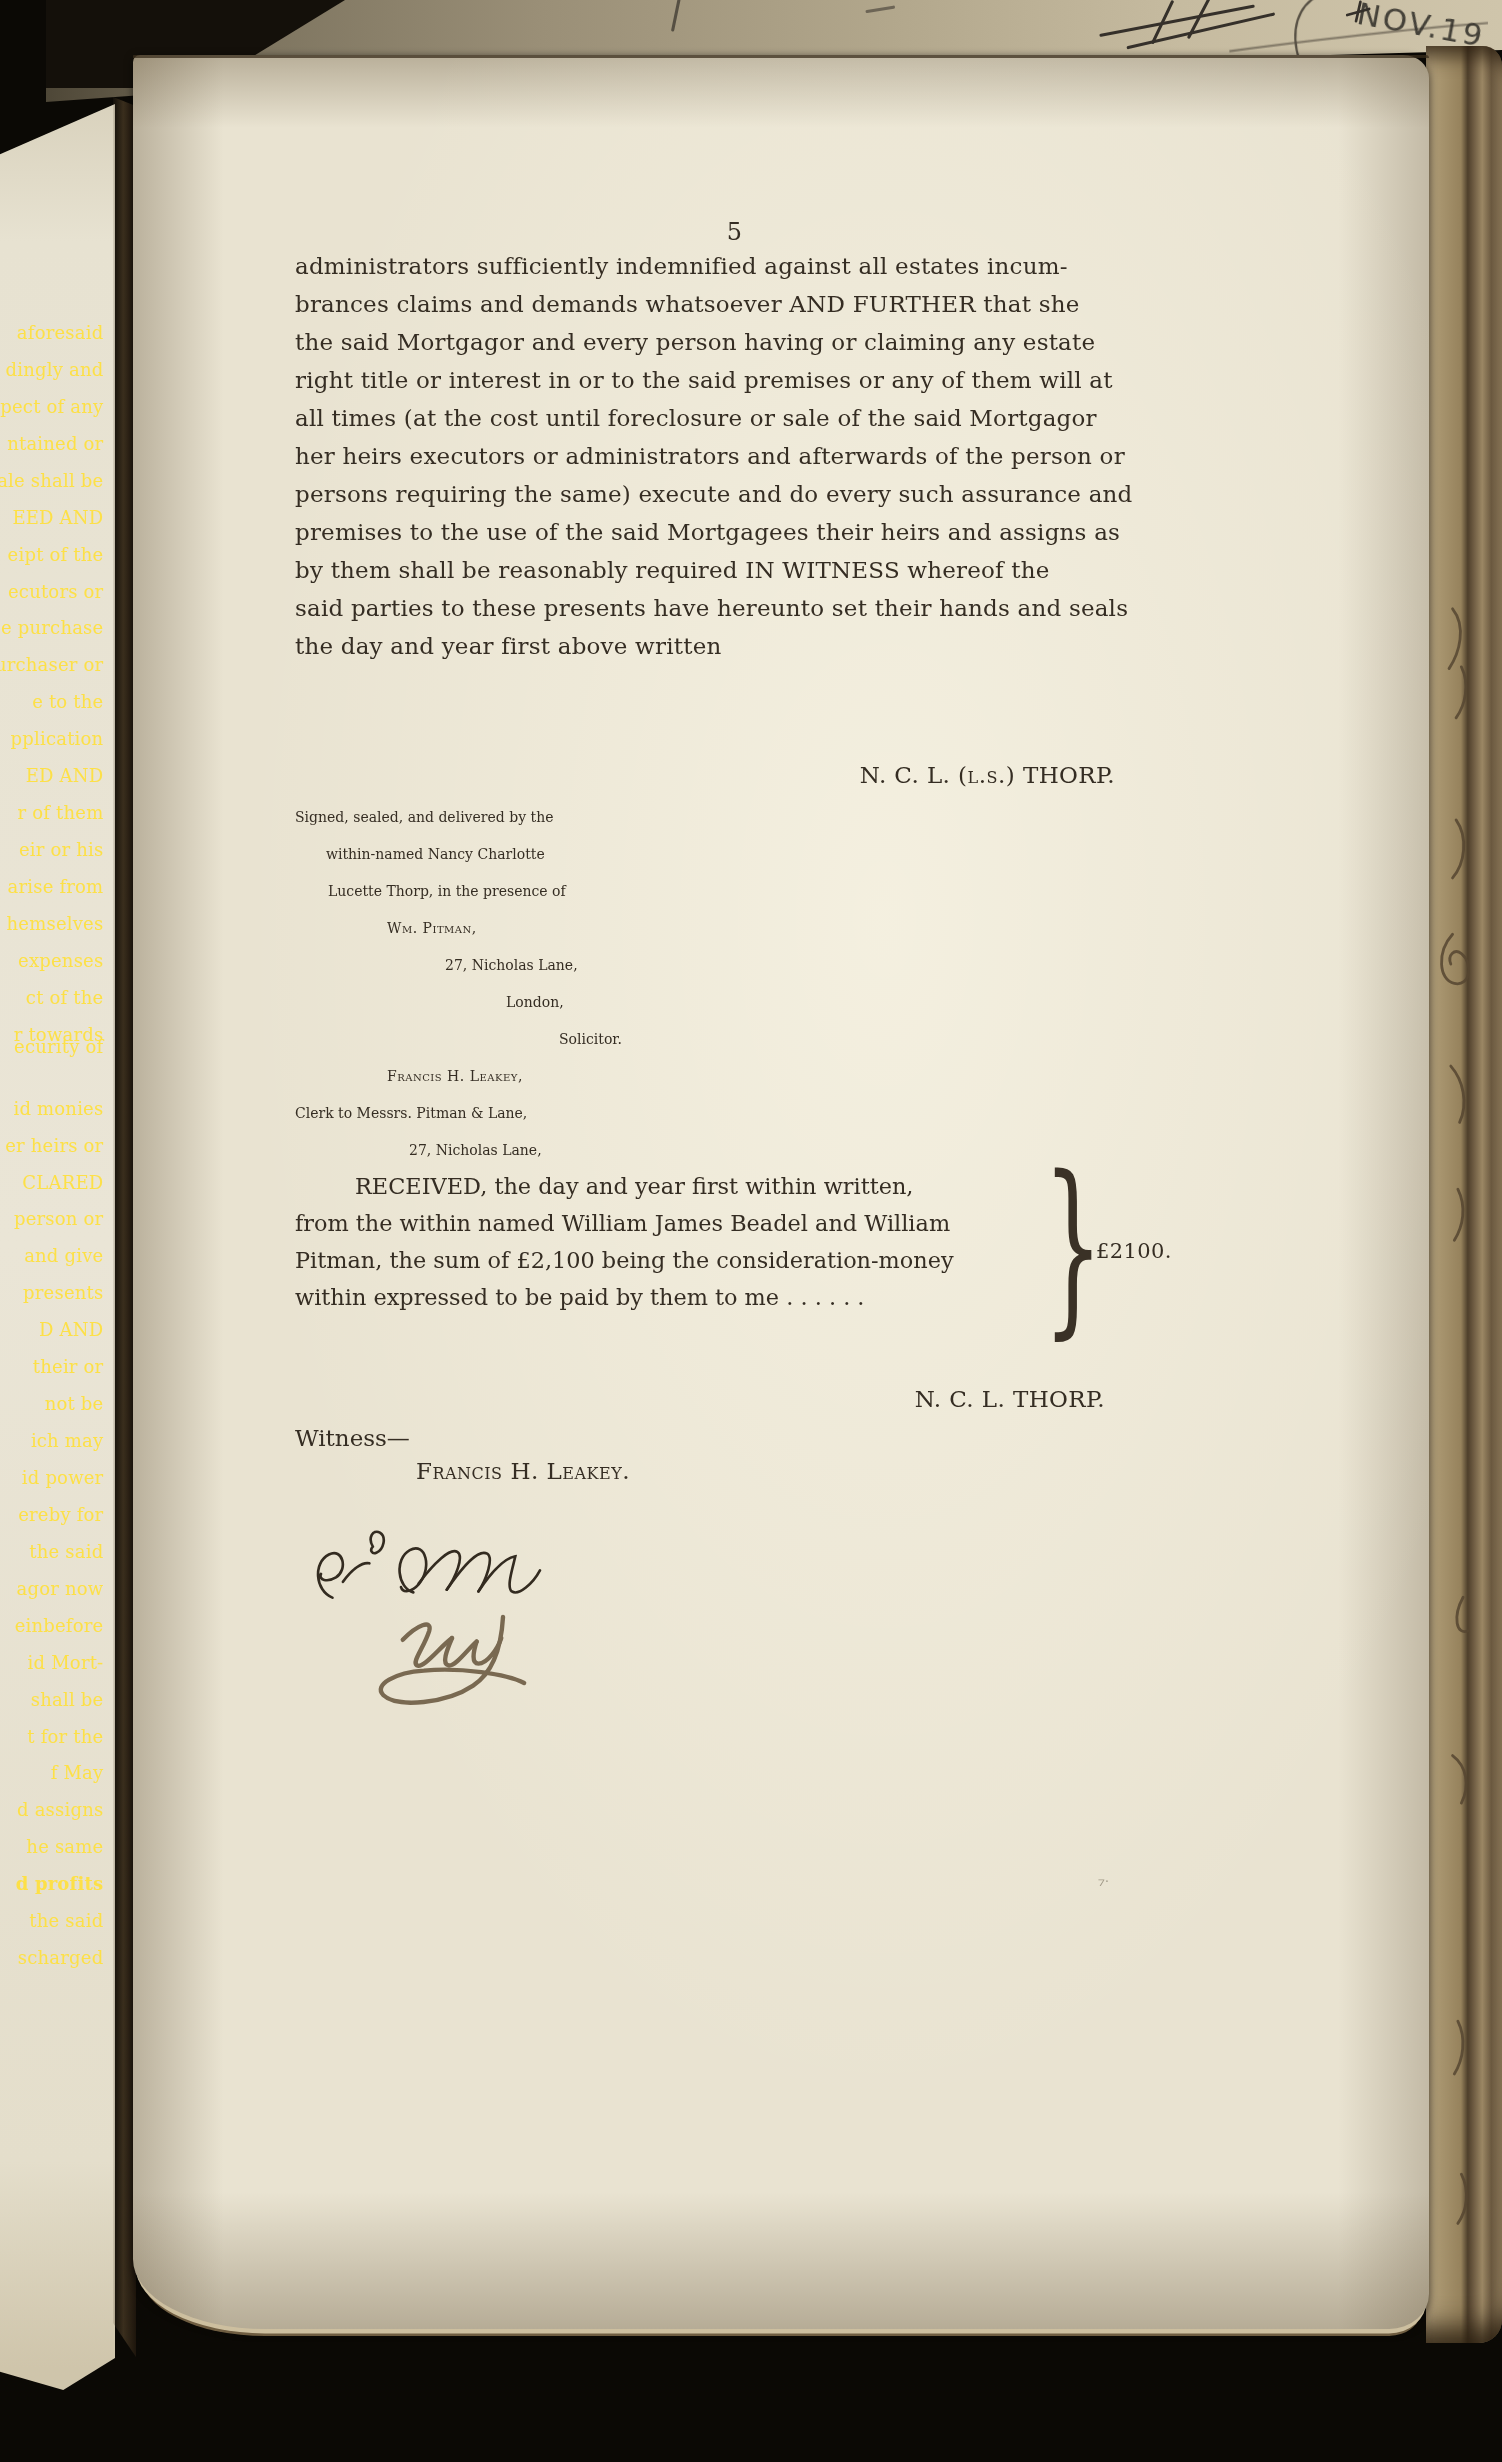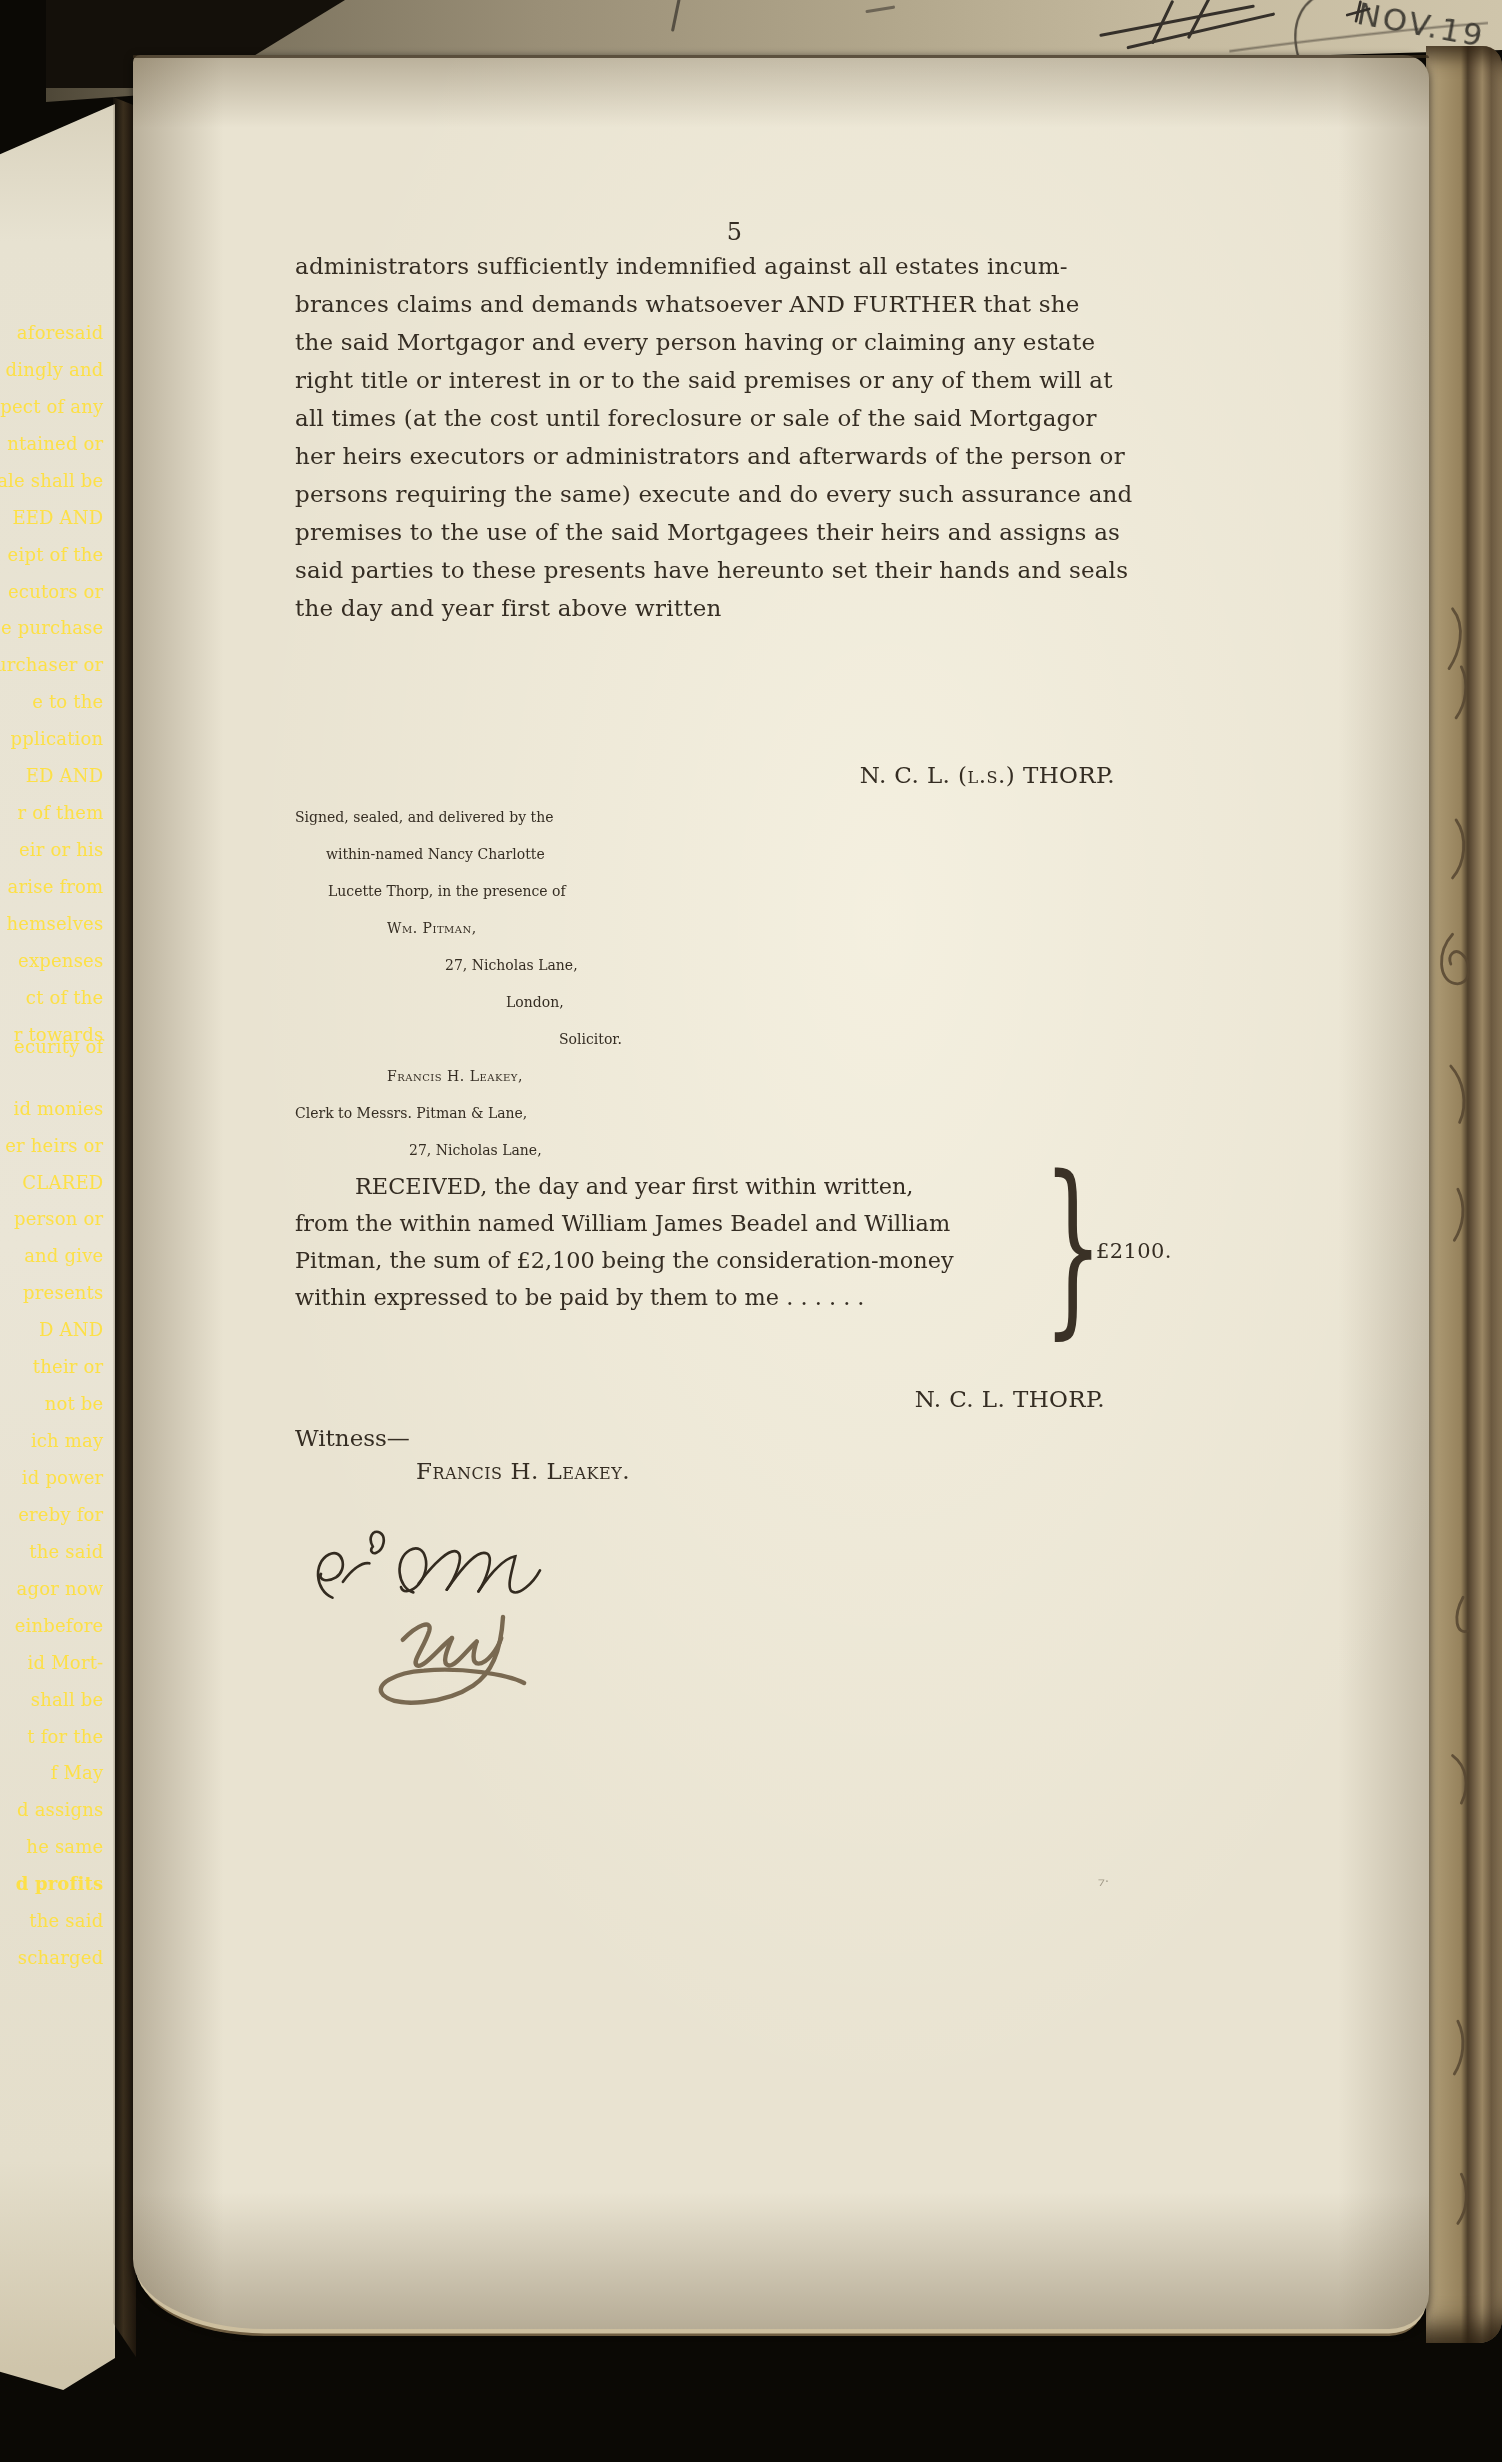--- a/index.html
+++ b/index.html
@@ -172,20 +172,21 @@
 
   <div class="abs body-par ink">
       <div class="bline just">administrators sufficiently indemnified against all estates incum-</div>
       <div class="bline just">brances claims and demands whatsoever AND FURTHER that she</div>
       <div class="bline just">the said Mortgagor and every person having or claiming any estate</div>
       <div class="bline just">right title or interest in or to the said premises or any of them will at</div>
       <div class="bline just">all times (at the cost until foreclosure or sale of the said Mortgagor</div>
       <div class="bline just">her heirs executors or administrators and afterwards of the person or</div>
       <div class="bline just">persons requiring the same) execute and do every such assurance and</div>
       <div class="bline just">premises to the use of the said Mortgagees their heirs and assigns as</div>
+      <div class="bline just">by them shall be reasonably required IN WITNESS whereof the</div>
       <div class="bline just">said parties to these presents have hereunto set their hands and seals</div>
       <div class="bline just">the day and year first above written</div>
     </div>
 
   <div class="abs seal-line ink"><span>N. C. L. </span><span class="sc">(l.s.)</span><span> THORP.</span></div>
 
   <div class="abs attest ink">
       <div class="aline just">Signed, sealed, and delivered by the</div>
       <div class="aline just" style="padding-left: 31px;">within-named Nancy Charlotte</div>
       <div class="aline just" style="padding-left: 33px;">Lucette Thorp, in the presence of</div>

